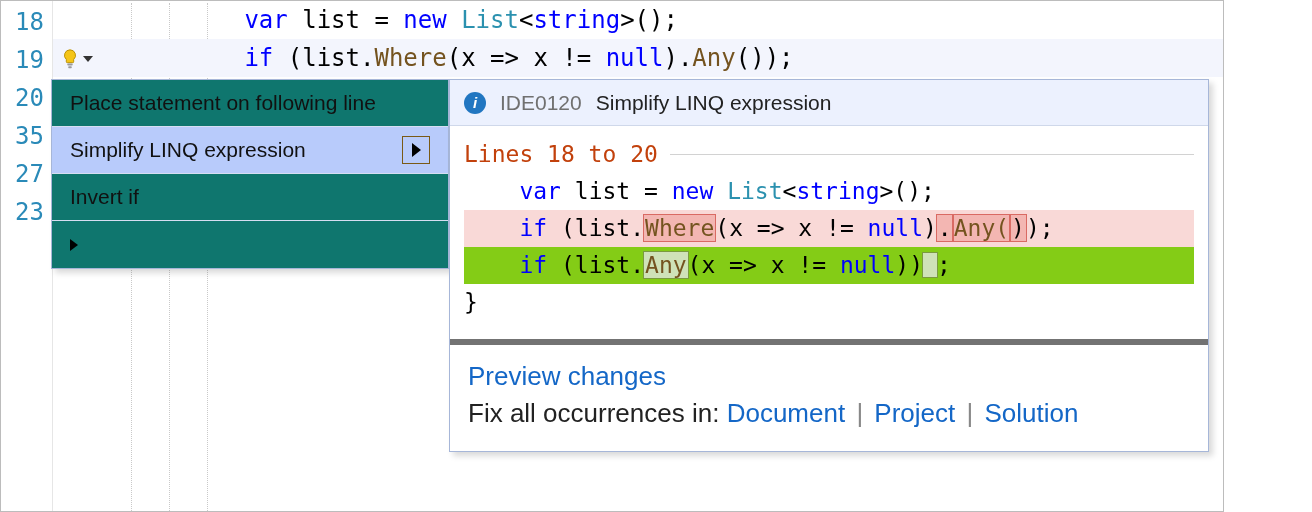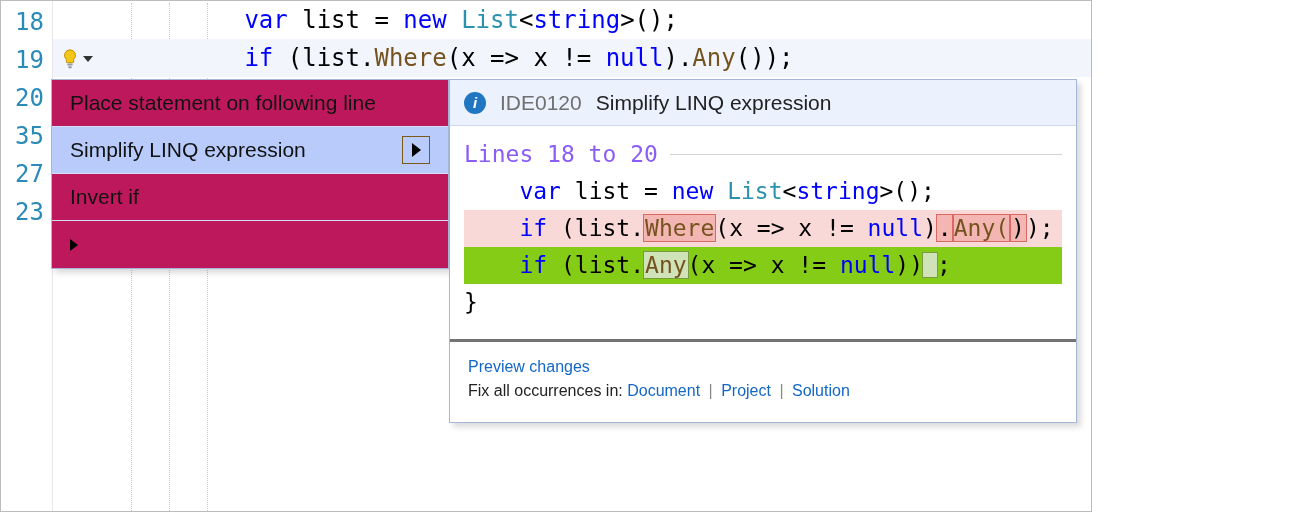--- a/index.html
+++ b/index.html
@@ -3,21 +3,21 @@
 <meta charset="utf-8">
 <style>
   * { box-sizing: border-box; }
   html, body {
     margin: 0; padding: 0;
     width: 1312px; height: 512px;
     font-family: "Segoe UI", Arial, sans-serif;
     background: #fff;
     overflow: hidden;
   }
-  .root { position: relative; width: 1092px; height: 512px; border: 1px solid #bcbcbc; }
+  .root { position: relative; width: 1224px; height: 512px; border: 1px solid #bcbcbc; }
   
   .gutter {
     position: absolute; left: 0; top: 0; width: 52px; height: 100%;
     border-right: 1px solid #e6e6e6;
     padding-top: 2px;
   }
   .ln {
     height: 38px; line-height: 38px;
     color: #2a8ab8; font-size: 24px; text-align: right;
     padding-right: 8px;
@@ -42,21 +42,21 @@
   .bulb-wrap {
     position:absolute; left:58px; top:44px; width:48px; height:28px;
     display:flex; align-items:center; gap:2px;
   }
   .bulb-icon { width:22px; height:22px; }
   .caret { width:0;height:0;border-left:5px solid transparent;border-right:5px solid transparent;border-top:6px solid #333; }
 
   
   .menu {
     position:absolute; left:50px; top:78px; width:398px;
-    background:#be185d; border:1px solid #a6b6d8;
+    background:#0f766e; border:1px solid #a6b6d8;
     box-shadow: 4px 4px 6px rgba(0,0,0,.15);
   }
   .menu-item {
     height:47px; display:flex; align-items:center; justify-content:space-between;
     padding:0 18px; font-size:21px; color:#111;
     border-bottom:1px solid #d6def2;
   }
   .menu-item:last-child { border-bottom:none; }
   .menu-item.selected {
     background:#b8cbfb;
@@ -84,32 +84,32 @@
     display:flex;align-items:center;justify-content:center;font-weight:bold;font-size:15px;
     font-style: italic;
   }
   .pv-id { color:#707070; }
   .pv-title-t { color:#222; }
 
   .diff {
     padding:10px 14px 18px 14px;
     font-family: Consolas, monospace; font-size:23px; line-height:37px;
   }
-  .diff-title { color:#8b5cf6; display:flex; align-items:center; gap:12px; }
+  .diff-title { color:#c2410c; display:flex; align-items:center; gap:12px; }
   .diff-title .rule { flex:1; height:1px; background:#d2d2d2; }
   .dl { white-space:pre; }
   .dl.removed { background:#f9d9d7; }
   .dl.added   { background:#84cc16; }
   .hl-del { background:#f3b6b2; outline:1.5px solid #d96a63; padding:0 1px; }
   .hl-add { background:#cfe2b8; outline:1.5px solid #7a9a3f; padding:0 1px; }
   .hl-add.empty { display:inline-block; width:14px; height:24px; vertical-align:-4px; }
 
   .pv-footer {
-    border-top:3px solid #737373; padding:10px 18px 16px 18px;
-    font-size:16px; color:#222;
+    border-top:6px solid #737373; padding:10px 18px 16px 18px;
+    font-size:26px; color:#222;
   }
   .link { color:#1467c7; }
   .sep { color:#888; padding:0 4px; }
   .pv-footer .row { margin:6px 0; }
 </style>
 </head>
 <body>
 
 <div class="root">
 

